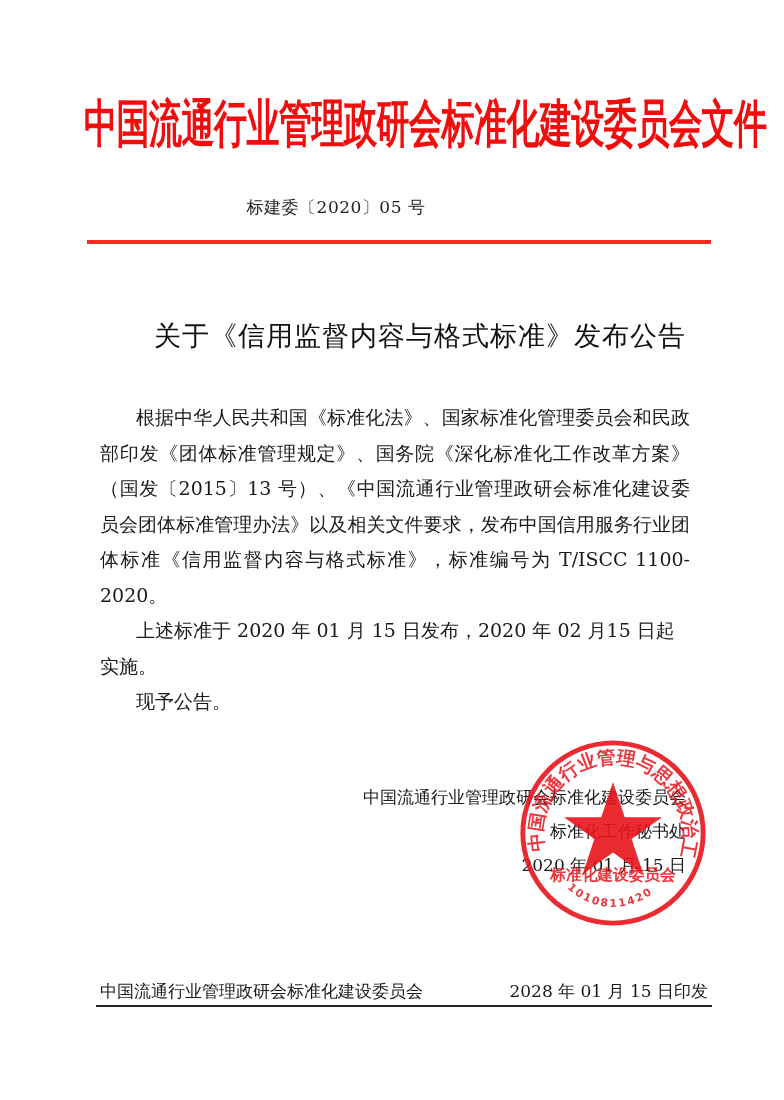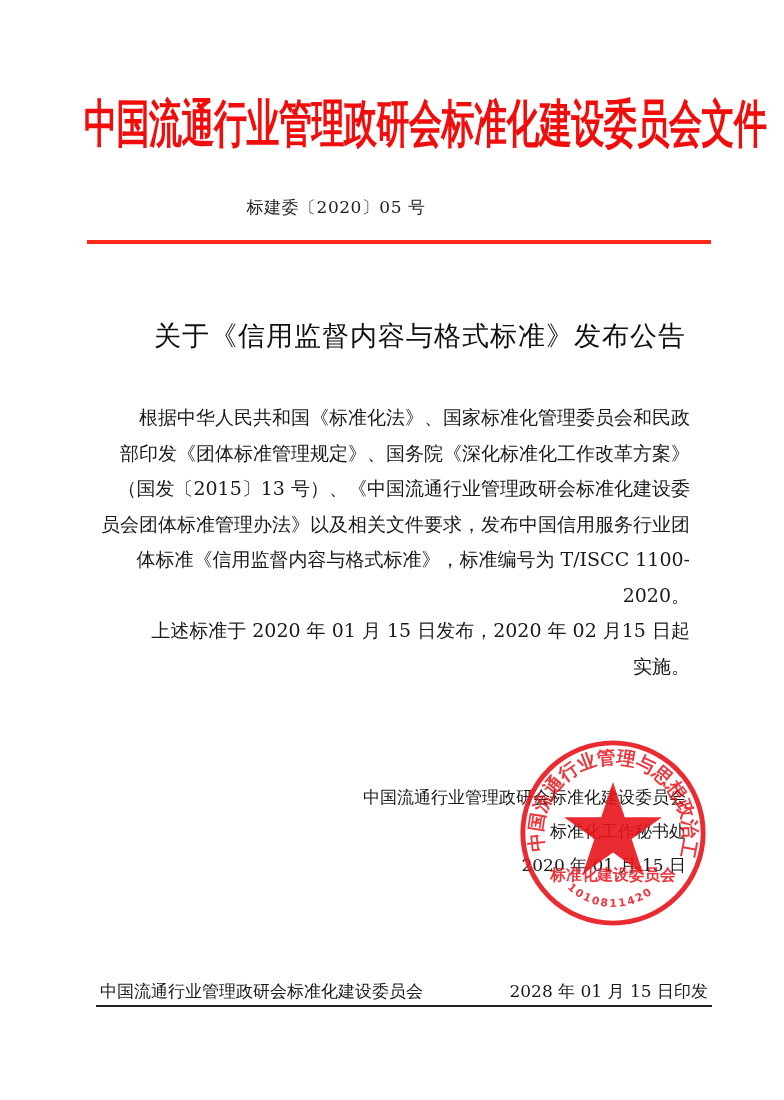--- a/index.html
+++ b/index.html
@@ -11,21 +11,21 @@
     font-weight: bold; font-size: 33px; line-height: 72px; white-space: nowrap;
     transform-origin: left center; transform: scaleY(1.55); letter-spacing: -0.5px;
   }
   .doc-number { position: absolute; left: 0; width: 672px; top: 196px; text-align: center;
     font-size: 17px; color: #222; letter-spacing: 0.5px; }
   .red-rule { position: absolute; left: 87px; top: 240px; width: 624px; height: 4px; background: #ff2a1a; }
   .notice-title { position: absolute; left: 0; width: 784px; top: 318px; text-align: center;
     font-family: "DejaVu Sans", "Liberation Sans", sans-serif; font-size: 27px; color: #111;
     letter-spacing: 1px; padding-left: 28px; }
   .body { position: absolute; left: 100px; top: 400px; width: 590px; font-size: 19px; line-height: 35.5px; }
-  .body p { margin: 0; text-align: right; }
+  .body p { margin: 0; }
   .indent { text-indent: 36px; }
   .para1 { text-align: justify; }
   .signature { position: absolute; right: 98px; top: 780px; text-align: right; font-size: 17px; line-height: 34px; }
   .stamp { position: absolute; left: 515px; top: 735px; width: 196px; height: 196px; }
   .footer { position: absolute; left: 96px; top: 980px; width: 616px; font-size: 17px; }
   .footer-left { position: absolute; left: 4px; top: 0; }
   .footer-right { position: absolute; right: 4px; top: 0; }
   .footer-rule { position: absolute; left: 0; top: 25px; width: 616px; height: 2px; background: #222; }
 </style>
 </head>
@@ -33,20 +33,21 @@
 
 <div class="header-title">中国流通行业管理政研会标准化建设委员会文件</div>
 <div class="doc-number">标建委〔2020〕05 号</div>
 <div class="red-rule"></div>
 
 <div class="notice-title">关于《信用监督内容与格式标准》发布公告</div>
 
 <div class="body">
   <p class="indent para1">根据中华人民共和国《标准化法》、国家标准化管理委员会和民政部印发《团体标准管理规定》、国务院《深化标准化工作改革方案》（国发〔2015〕13 号）、《中国流通行业管理政研会标准化建设委员会团体标准管理办法》以及相关文件要求，发布中国信用服务行业团体标准《信用监督内容与格式标准》，标准编号为 T/ISCC 1100-2020。</p>
   <p class="indent">上述标准于 2020 年 01 月 15 日发布，2020 年 02 月15 日起实施。</p>
+  <p class="indent">现予公告。</p>
 </div>
 
 <div class="signature">
   <div>中国流通行业管理政研会标准化建设委员会</div>
   <div>标准化工作秘书处</div>
   <div>2020 年 01 月 15 日</div>
 </div>
 
 <svg class="stamp" viewBox="0 0 200 200">
   <defs>

